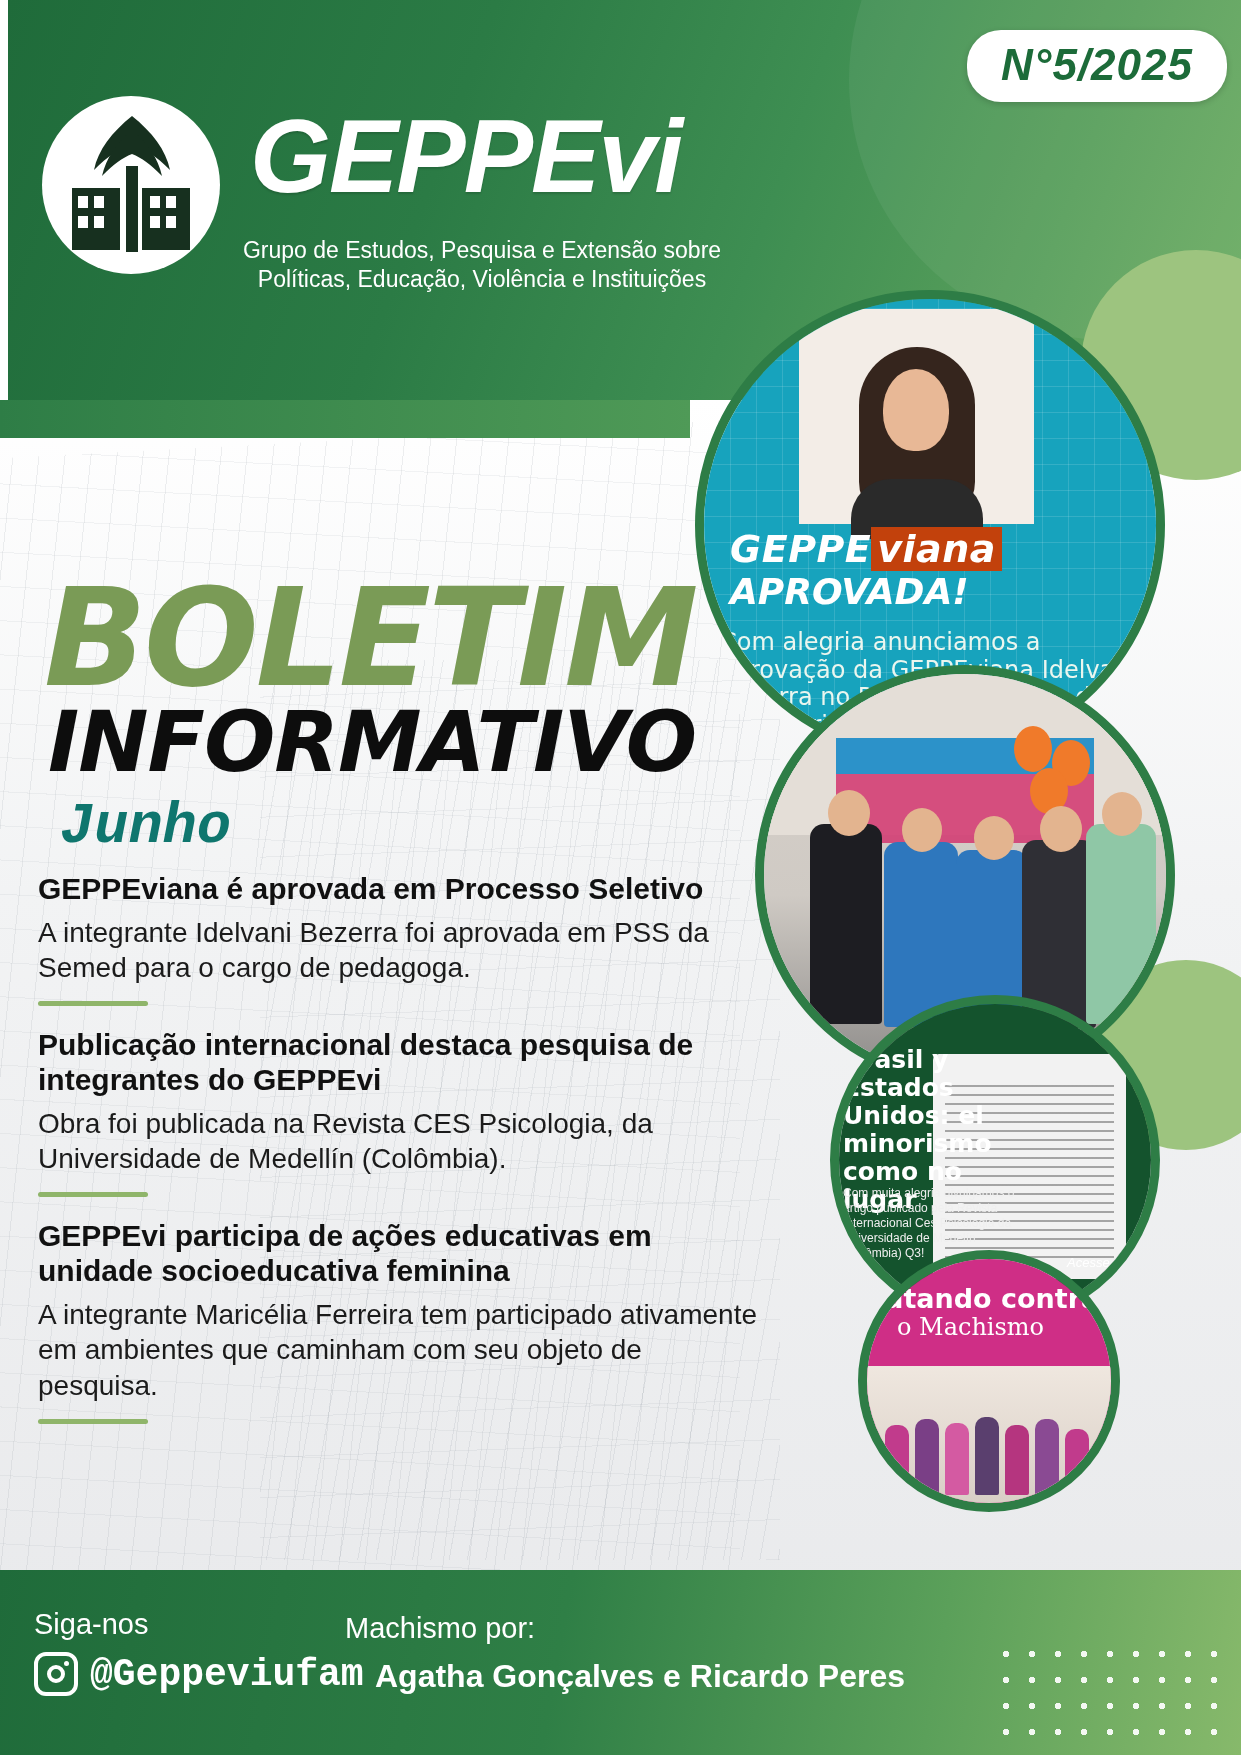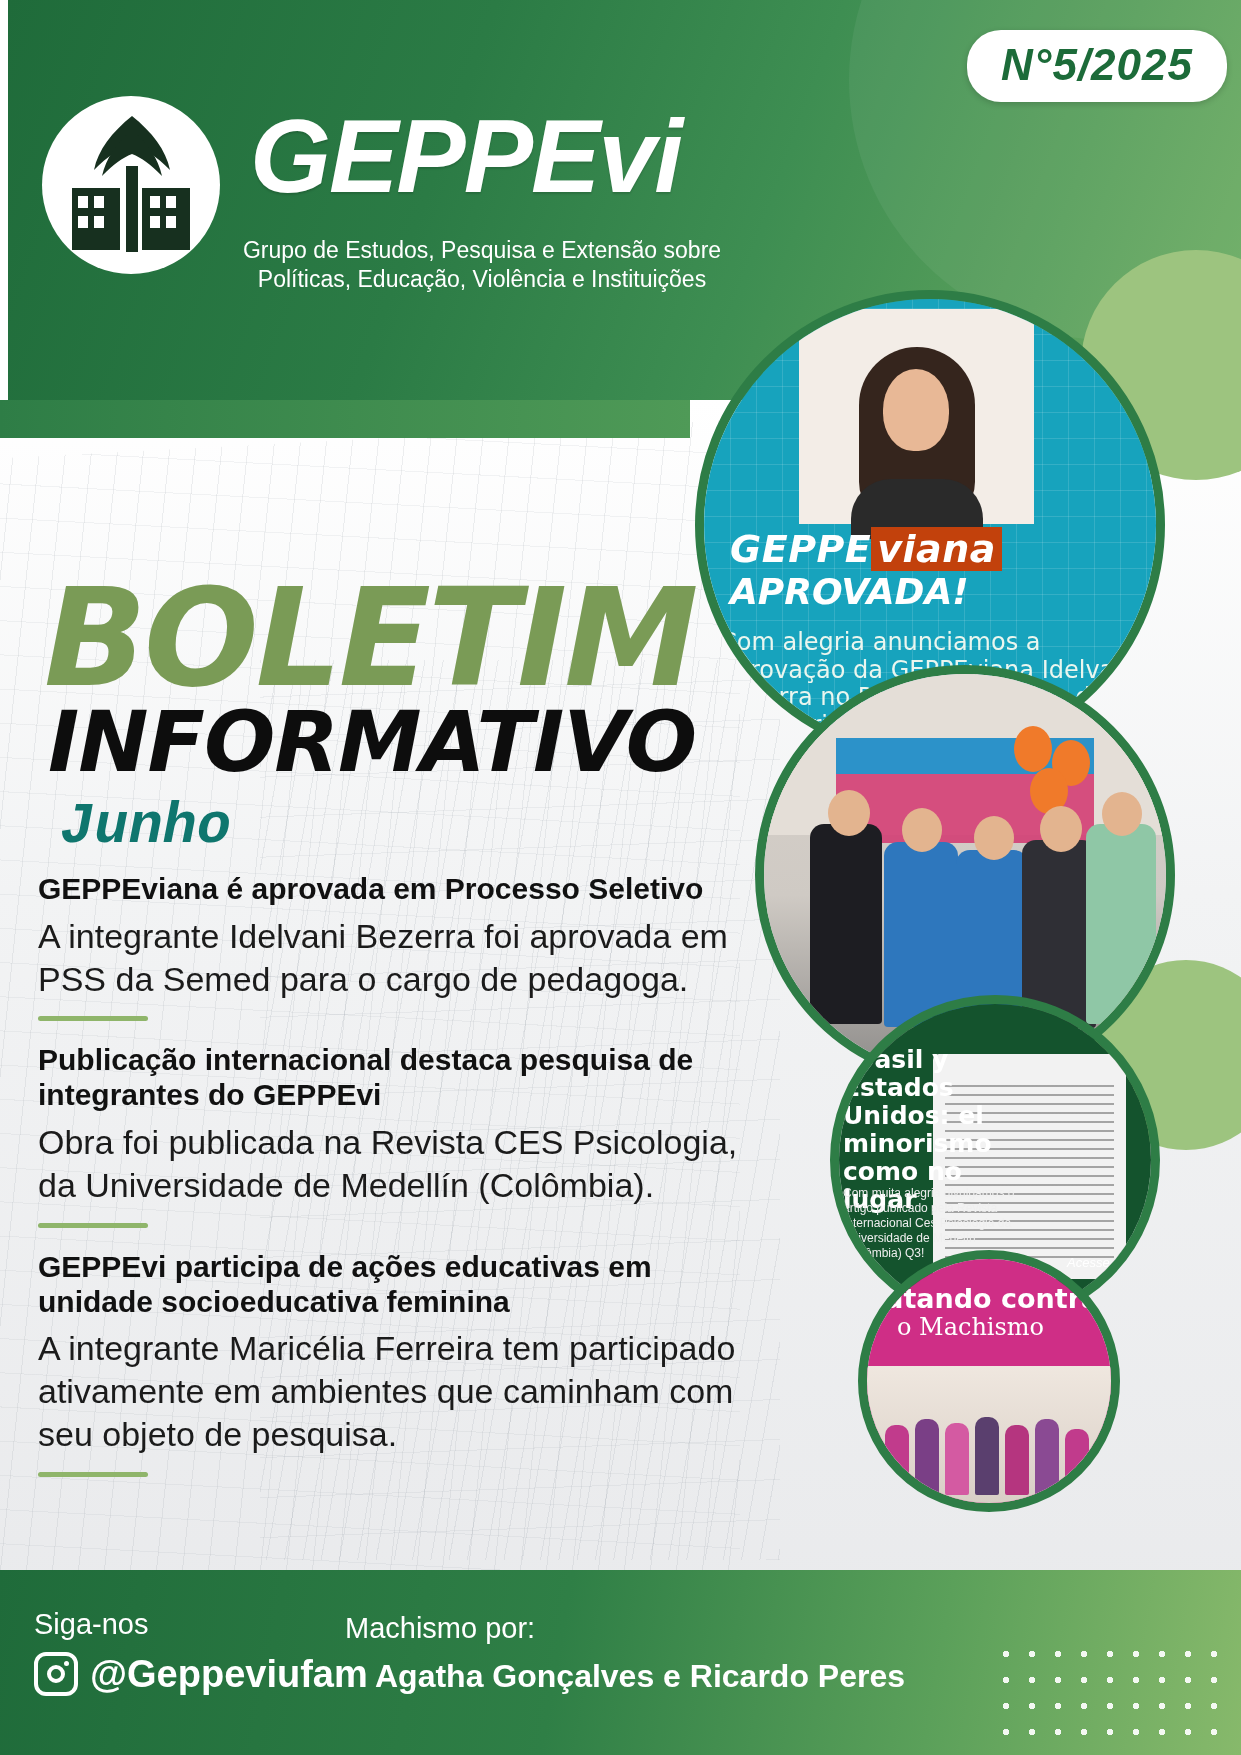--- a/index.html
+++ b/index.html
@@ -95,21 +95,21 @@
   }
 
   
   .news{position:absolute;left:38px;top:872px;width:720px;}
   .news-item{margin-bottom:22px;}
   .news-head{
     font-size:30px;font-weight:bold;color:#111111;line-height:1.16;
     margin-bottom:8px;
   }
   .news-body{
-    font-size:34px;color:#1b1b1b;line-height:1.26;
+    font-size:28px;color:#1b1b1b;line-height:1.26;
   }
   .rule{
     width:110px;height:5px;border-radius:3px;background:#8fb56a;
     margin-top:16px;
   }
 
   
   .circle{
     position:absolute;border-radius:50%;overflow:hidden;
     border:9px solid #2e7d46;
@@ -221,21 +221,21 @@
   }
   .footer .dots{
     position:absolute;right:18px;bottom:14px;width:230px;height:100px;
     background-image:radial-gradient(#ffffff 3.2px, transparent 3.4px);
     background-size:26px 26px;
     opacity:.92;
   }
   .siga{
     position:absolute;left:34px;top:38px;color:#ffffff;font-size:29px;
   }
-  .handle-row{position:absolute;left:34px;top:82px;display:flex;align-items:center;gap:12px;}
+  .handle-row{position:absolute;left:34px;top:82px;display:flex;align-items:center;gap:12px;font-family:Liberation Mono, monospace;}
   .ig{
     width:44px;height:44px;border-radius:12px;border:4px solid #ffffff;
     position:relative;box-sizing:border-box;
   }
   .ig:before{
     content:"";position:absolute;left:50%;top:50%;transform:translate(-50%,-50%);
     width:18px;height:18px;border:4px solid #ffffff;border-radius:50%;box-sizing:border-box;
   }
   .ig:after{
     content:"";position:absolute;right:5px;top:5px;width:5px;height:5px;border-radius:50%;

